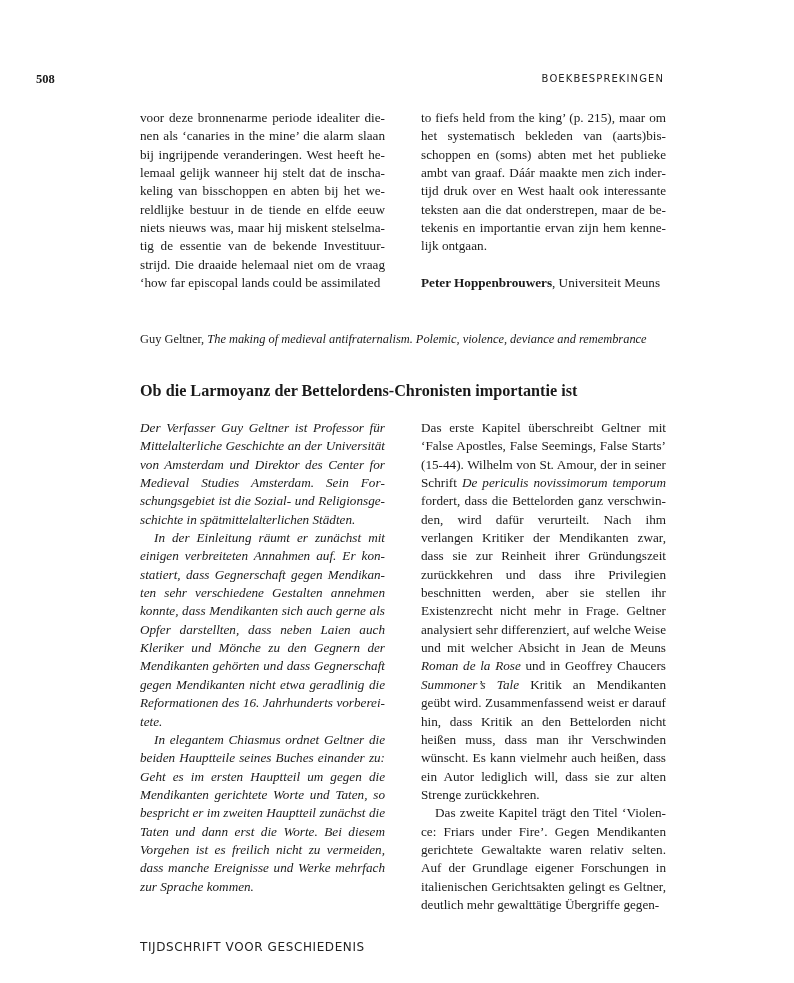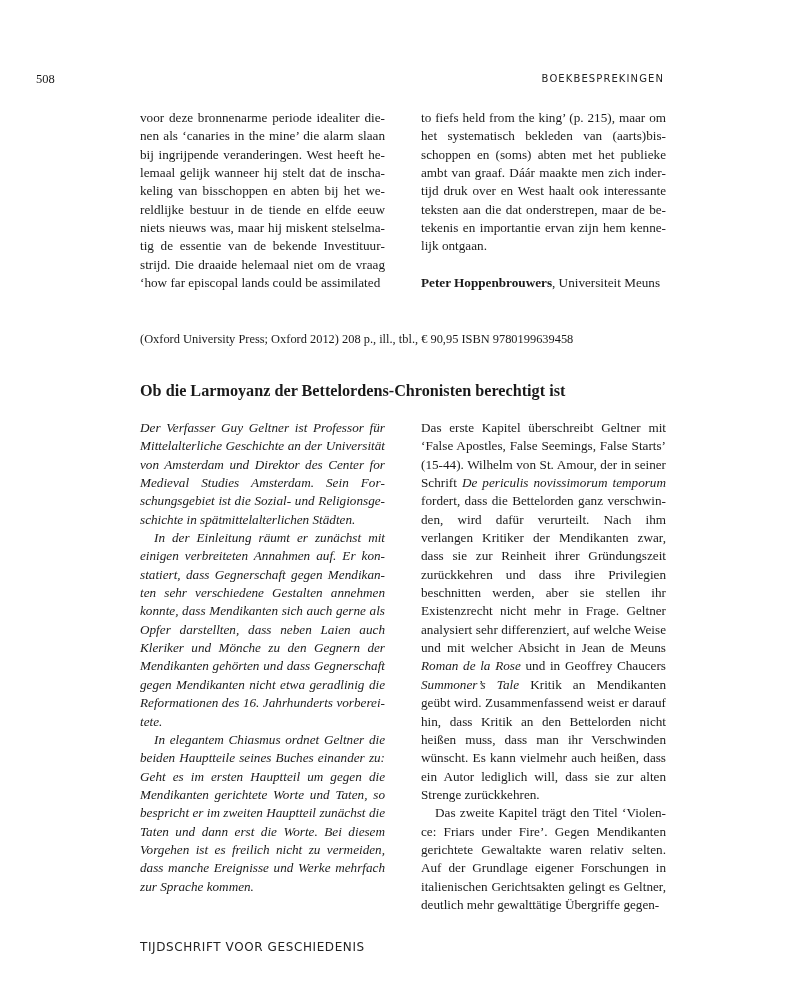--- a/index.html
+++ b/index.html
@@ -4,21 +4,21 @@
   <style>
     html, body { margin: 0; padding: 0; background: #ffffff; }
     body {
       width: 794px; height: 983px; position: relative; overflow: hidden;
       color: #1a1a1a;
       font-family: "DejaVu Serif", "Liberation Serif", serif;
     }
 
     .page-number {
       position: absolute; left: 36px; top: 72px;
-      font-size: 12.5px; font-family: "Liberation Serif", serif;
+      font-size: 12.5px; font-family: "Liberation Serif", serif; font-weight: bold;
     }
     .running-header {
       position: absolute; right: 130px; top: 73px;
       font-size: 10px; letter-spacing: 1.1px;
       font-family: "DejaVu Sans", "Liberation Sans", sans-serif;
       color: #222;
       margin-left: 8px;
     }
     .running-footer {
       position: absolute; left: 140px; top: 940px;
@@ -66,24 +66,24 @@
 <div class="col col-top-left">
   <p>voor deze bronnenarme periode idealiter die­nen als ‘canaries in the mine’ die alarm slaan bij ingrijpende veranderingen. West heeft he­lemaal gelijk wanneer hij stelt dat de inscha­keling van bisschoppen en abten bij het we­reldlijke bestuur in de tiende en elfde eeuw niets nieuws was, maar hij miskent stelselma­tig de essentie van de bekende Investituur­strijd. Die draaide helemaal niet om de vraag ‘how far episcopal lands could be assimilated</p>
 </div>
 
 <div class="col col-top-right">
   <p>to fiefs held from the king’ (p. 215), maar om het systematisch bekleden van (aarts)bis­schoppen en (soms) abten met het publieke ambt van graaf. Dáár maakte men zich inder­tijd druk over en West haalt ook interessante teksten aan die dat onderstrepen, maar de be­tekenis en importantie ervan zijn hem kenne­lijk ontgaan.</p>
   <p class="signature"><b>Peter Hoppenbrouwers</b><span>, Universiteit Meuns</span></p>
 </div>
 
 <div class="citation">
-  <p>(Oxford University Press; Oxford 2012) 208 p., ill., tbl., € 90,95 ISBN 9780199639458</p>
+  <p><span>Guy Geltner, </span><i>The making of medieval antifraternalism. Polemic, violence, deviance and remembrance</i></p>
 </div>
 
-<div class="review-title">Ob die Larmoyanz der Bettelordens-Chronisten berechtigt ist</div>
+<div class="review-title">Ob die Larmoyanz der Bettelordens-Chronisten importantie ist</div>
 
 <div class="col col-bottom-left">
   <p>Der Verfasser Guy Geltner ist Professor für Mittelalterliche Geschichte an der Universität von Amsterdam und Direktor des Center for Medieval Studies Amsterdam. Sein For­schungsgebiet ist die Sozial- und Religionsge­schichte in spätmittelalterlichen Städten.</p>
   <p class="indent">In der Einleitung räumt er zunächst mit einigen verbreiteten Annahmen auf. Er kon­statiert, dass Gegnerschaft gegen Mendikan­ten sehr verschiedene Gestalten annehmen konnte, dass Mendikanten sich auch gerne als Opfer darstellten, dass neben Laien auch Kleriker und Mönche zu den Gegnern der Mendikanten gehörten und dass Gegnerschaft gegen Mendikanten nicht etwa geradlinig die Reformationen des 16. Jahrhunderts vorberei­tete.</p>
   <p class="indent">In elegantem Chiasmus ordnet Geltner die beiden Hauptteile seines Buches einander zu: Geht es im ersten Hauptteil um gegen die Mendikanten gerichtete Worte und Taten, so bespricht er im zweiten Hauptteil zunächst die Taten und dann erst die Worte. Bei diesem Vorgehen ist es freilich nicht zu vermeiden, dass manche Ereignisse und Werke mehrfach zur Sprache kommen.</p>
 </div>
 
 <div class="col col-bottom-right">
   <p><span>Das erste Kapitel überschreibt Geltner mit ‘False Apostles, False Seemings, False Starts’ (15-44). Wilhelm von St. Amour, der in seiner Schrift </span><i>De periculis novissimorum temporum</i><span> fordert, dass die Bettelorden ganz verschwin­den, wird dafür verurteilt. Nach ihm verlangen Kritiker der Mendikanten zwar, dass sie zur Reinheit ihrer Gründungszeit zurückkehren und dass ihre Privilegien beschnitten werden, aber sie stellen ihr Existenzrecht nicht mehr in Frage. Geltner analysiert sehr differenziert, auf welche Weise und mit welcher Absicht in Jean de Meuns </span><i>Roman de la Rose</i><span> und in Geoffrey Chaucers </span><i>Summoner’s Tale</i><span> Kritik an Mendi­kanten geübt wird. Zusammenfassend weist er darauf hin, dass Kritik an den Bettelorden nicht heißen muss, dass man ihr Verschwin­den wünscht. Es kann vielmehr auch heißen, dass ein Autor lediglich will, dass sie zur alten Strenge zurückkehren.</span></p>
   <p class="indent">Das zweite Kapitel trägt den Titel ‘Violen­ce: Friars under Fire’. Gegen Mendikanten ge­richtete Gewaltakte waren relativ selten. Auf der Grundlage eigener Forschungen in italie­nischen Gerichtsakten gelingt es Geltner, deutlich mehr gewalttätige Übergriffe gegen-</p>

